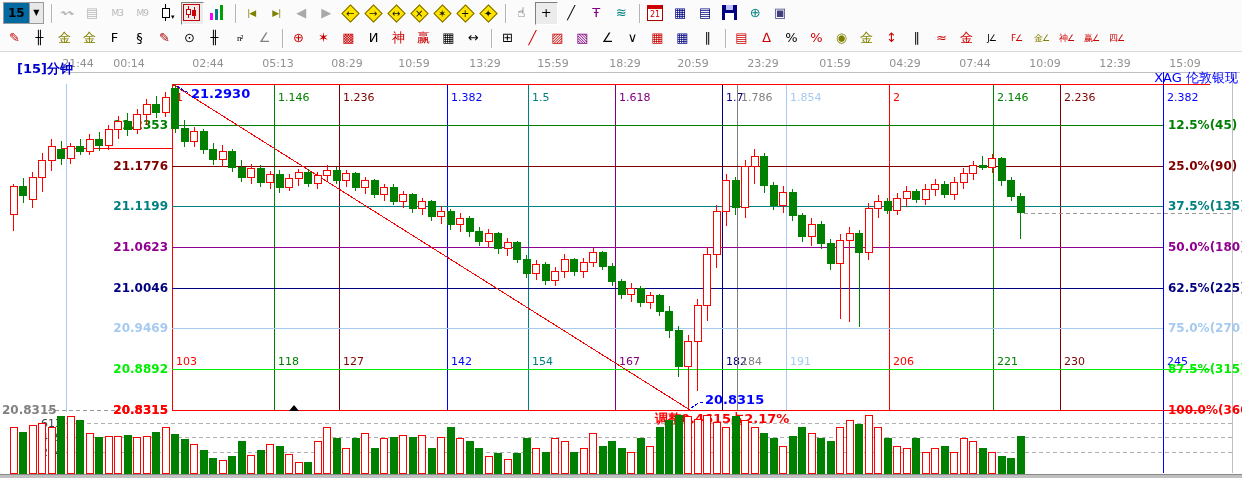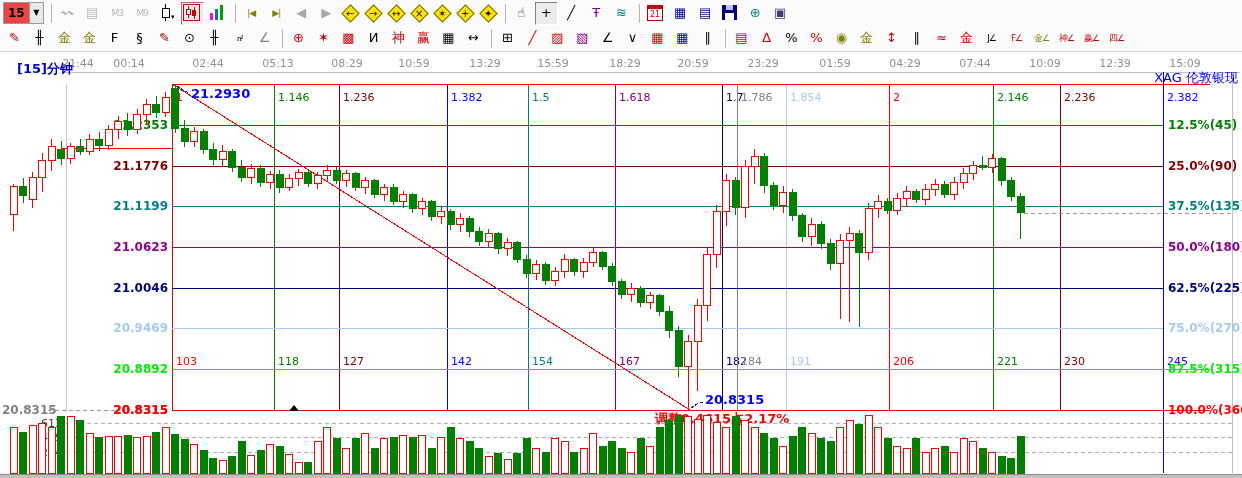--- a/index.html
+++ b/index.html
@@ -9,21 +9,21 @@
   .toolbar{position:absolute;left:0;right:0;display:flex;align-items:center;
            background:#fbfbfb;z-index:5;padding-left:3px;}
   #toolbar1{top:0;height:26px;border-bottom:1px solid #e3e3e3;}
   #toolbar2{top:26px;height:25px;border-bottom:1px solid #d8d8d8;}
   .tb-btn{width:21px;height:21px;line-height:20px;text-align:center;font-size:13px;
           margin-right:2px;border:1px solid transparent;cursor:default;position:relative;
           flex:0 0 auto;user-select:none;}
   .tb-btn.small2{font-size:9px;letter-spacing:-1px;}
   .tb-btn.pressed{border-color:#808080 #ffffff #ffffff #808080;background:#ececec;}
   .tb-sep{width:1px;height:19px;background:#b4b4b4;margin:0 4px;flex:0 0 aupx;box-shadow:1px 0 0 #fff;}
-  .dd{display:flex;align-items:center;height:20px;border:1px solid #9b9b9b;background:#ef4444;
+  .dd{display:flex;align-items:center;height:20px;border:1px solid #9b9b9b;background:#0369a1;
       margin-right:3px;flex:0 0 auto;}
   .dd .dd-val{padding:0 4px;font-size:12px;font-weight:bold;}
   .dd .dd-arrow{width:13px;height:100%;border-left:1px solid #9b9b9b;background:#e8e8e8;
       font-size:8px;line-height:19px;text-align:center;}
   .dia{width:21px;height:21px;position:relative;margin-right:2px;flex:0 0 auto;}
   .dia i{position:absolute;left:4px;top:4px;width:11px;height:11px;background:#ffe400;
          border:1px solid #7a6a00;transform:rotate(45deg);}
   .dia b{position:absolute;inset:0;text-align:center;line-height:21px;font-size:10px;
          color:#111;font-weight:normal;}
   

